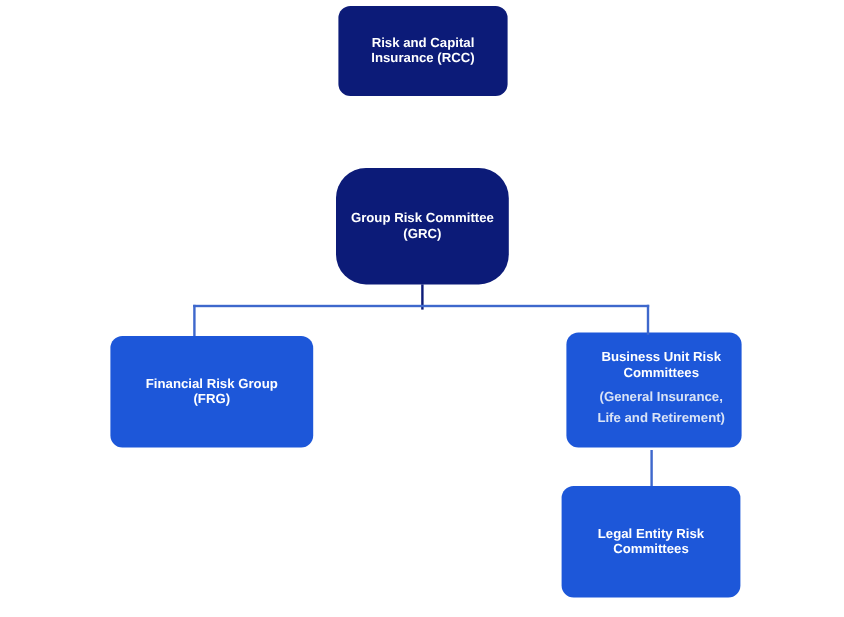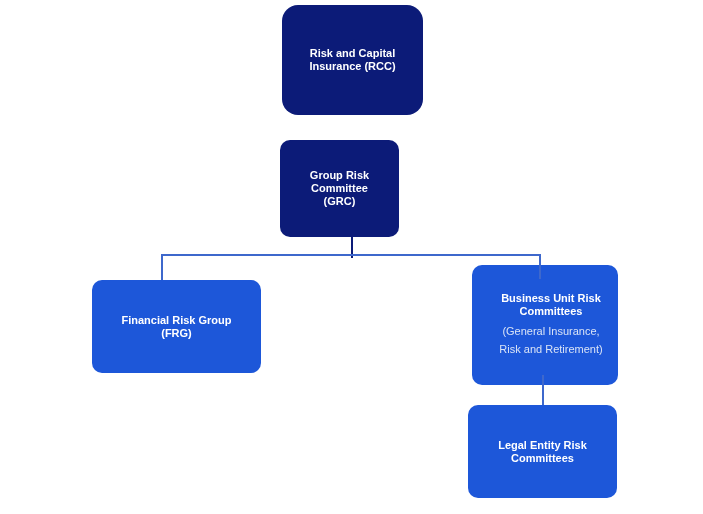--- a/index.html
+++ b/index.html
@@ -29,36 +29,36 @@
     text-align:center;
     font-weight:bold;
     font-size:11px;
     line-height:13px;
     box-sizing:border-box;
     padding:4px 8px;
   }
   .node.navy{background:var(--navy);}
   .node.blue{background:var(--blue);}
   .node .sub{
-    font-weight:normal;
+    font-weight:bold;
     color:var(--subtext);
     font-size:11px;
     line-height:18px;
     margin-top:4px;
   }
   .node .sub span{display:block;}
   .line{display:block;}
   .conn{position:absolute;background:var(--connector);}
   .conn.navy{background:var(--navy);}
 
   
-  #node-rcc  {left:282px;top:5px;  width:141px;height:110px;border-radius:16px;}
-  #node-grc  {left:280px;top:140px;width:119px;height:97px;}
+  #node-rcc  {left:282px;top:5px;  width:141px;height:75px;}
+  #node-grc  {left:280px;top:140px;width:144px;height:97px;border-radius:25px;}
   #node-frg  {left:92px; top:280px;width:169px;height:93px;}
-  #node-bu   {left:472px;top:265px;width:146px;height:120px;padding-left:20px;}
+  #node-bu   {left:472px;top:277px;width:146px;height:96px;padding-left:20px;}
   #node-legal{left:468px;top:405px;width:149px;height:93px;}
 
   
   #conn-grc-stub   {left:351px;top:237px;width:2px;height:21px;}
   #conn-horizontal {left:161px;top:254px;width:380px;height:2px;}
   #conn-drop-left  {left:161px;top:254px;width:2px;height:26px;}
   #conn-drop-right {left:539px;top:254px;width:2px;height:25px;}
   #conn-bu-legal   {left:542px;top:375px;width:2px;height:30px;}
 </style>
 </head>
@@ -79,21 +79,21 @@
   <div class="node blue" id="node-frg">
     <span class="line">Financial Risk Group</span>
     <span class="line">(FRG)</span>
   </div>
 
   <div class="node blue" id="node-bu">
     <span class="line">Business Unit Risk</span>
     <span class="line">Committees</span>
     <span class="sub">
       <span>(General Insurance,</span>
-      <span>Risk and Retirement)</span>
+      <span>Life and Retirement)</span>
     </span>
   </div>
 
   <div class="node blue" id="node-legal">
     <span class="line">Legal Entity Risk</span>
     <span class="line">Committees</span>
   </div>
 
   <div class="conn navy" id="conn-grc-stub"></div>
   <div class="conn" id="conn-horizontal"></div>

